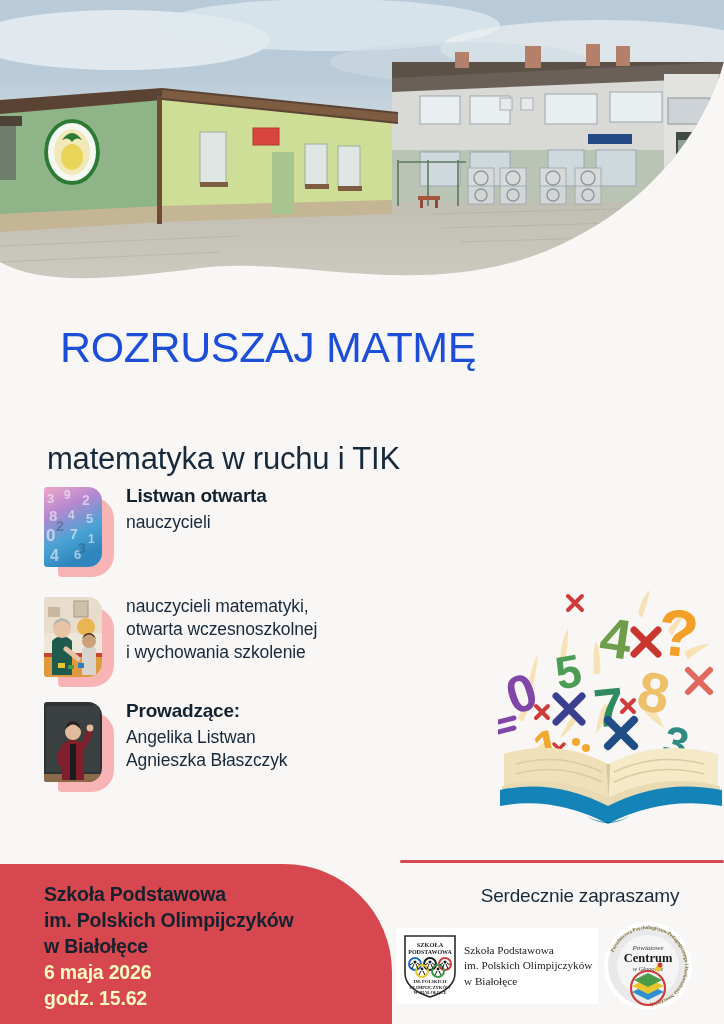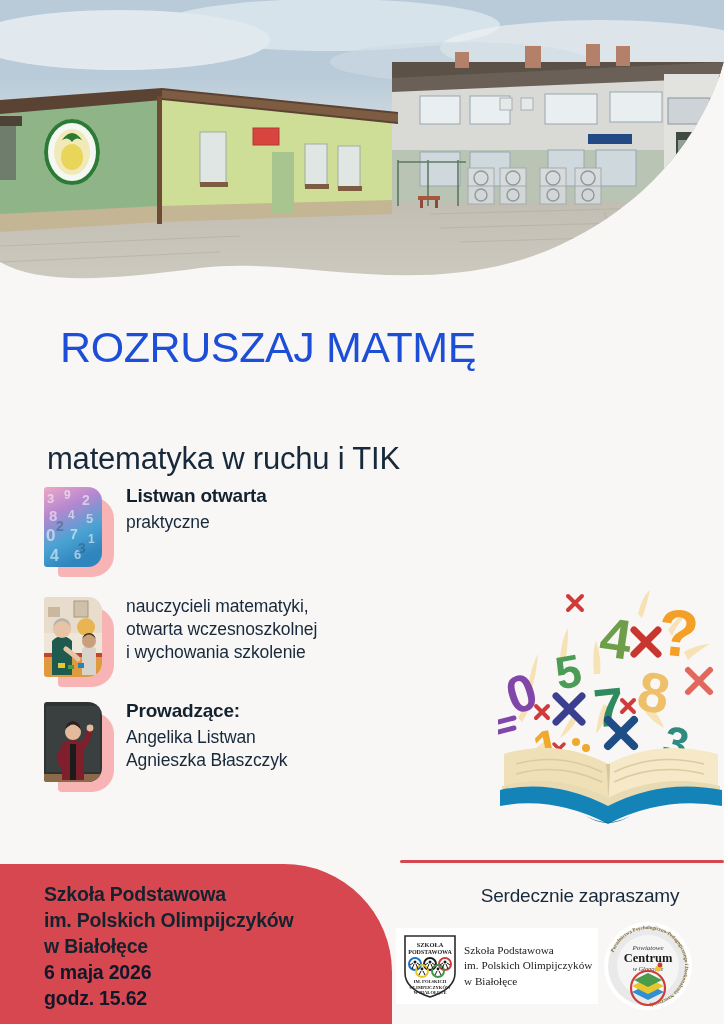--- a/index.html
+++ b/index.html
@@ -78,21 +78,21 @@
     width:392px;height:160px;
     background:#d6474f;
     border-radius:0 108px 0 0;
   }
   .banner-text{position:absolute;left:44px;top:18px;}
   .banner-dark{
     font-size:19.5px;font-weight:bold;color:#14222e;
     line-height:1.33;white-space:nowrap;letter-spacing:-0.2px;
   }
   .banner-white{
-    font-size:19.5px;font-weight:bold;color:#0f172a;
+    font-size:19.5px;font-weight:bold;color:#fef9c3;
     line-height:1.33;white-space:nowrap;letter-spacing:-0.2px;
   }
 
   
   .divider{
     position:absolute;left:400px;top:860px;
     width:324px;height:2.5px;background:#d6474f;border-radius:2px;
   }
   .invite{
     position:absolute;left:418px;top:885px;width:324px;
@@ -293,21 +293,21 @@
           </g>
           <g fill="#22425c" opacity="0.35">
             <text x="12" y="44" font-size="14" font-family="Liberation Sans, sans-serif" font-weight="bold">2</text>
             <text x="34" y="66" font-size="14" font-family="Liberation Sans, sans-serif" font-weight="bold">3</text>
           </g>
         </svg>
       </div>
     </div>
     <div class="sec-text">
       <div class="sec-head">Listwan otwarta</div>
-      <div class="sec-line">praktyczne</div>
+      <div class="sec-line">nauczycieli</div>
     </div>
   </div>
 
   <div class="section" style="top:597px;">
     <div class="thumb-holder">
       <div class="thumb-accent"></div>
       <div class="thumb">
         <svg viewBox="0 0 58 80" preserveAspectRatio="none">
           <rect width="58" height="80" fill="#efe6da"></rect>
           <rect x="0" y="0" width="58" height="36" fill="#e8ddcd"></rect>

